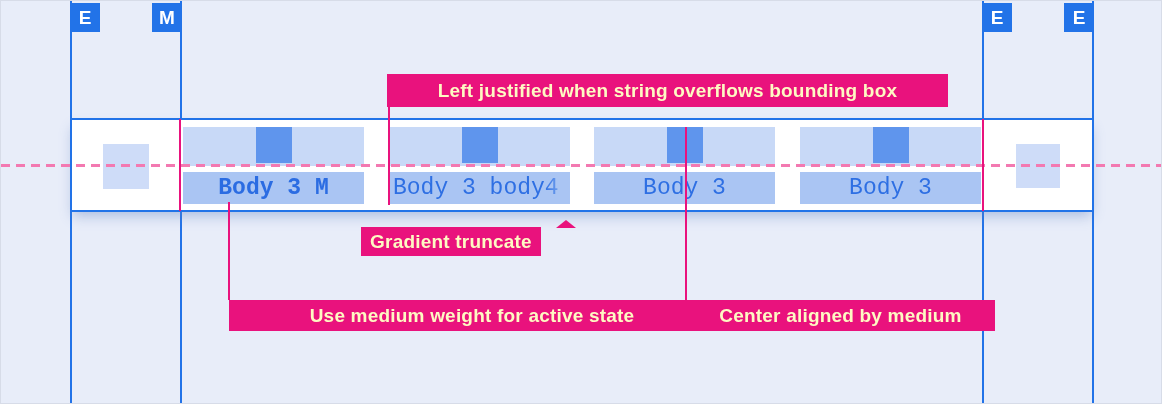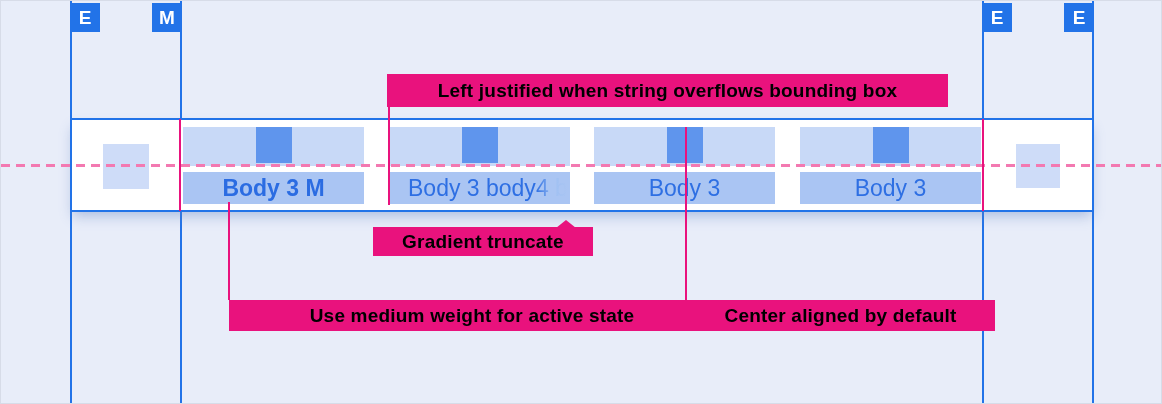--- a/index.html
+++ b/index.html
@@ -26,39 +26,39 @@
     position:absolute;left:69px;top:117px;width:1024px;height:94px;
     background:#ffffff;border:2px solid #2273e8;box-sizing:border-box;
     box-shadow:0 7px 12px -3px rgba(100,130,195,.45);
   }
   .side-square{position:absolute;background:#cedcf8;z-index:5;}
   .side-square.left{left:102px;top:143px;width:46px;height:45px;}
   .side-square.right{left:1015px;top:143px;width:44px;height:44px;}
   
   .margin-line{position:absolute;top:118px;height:92px;width:2px;background:#e9127d;z-index:40;}
   
-  .tab{position:absolute;top:126px;width:181px;height:78px;z-index:10;}
+  .tab{position:absolute;top:126px;width:181px;height:78px;z-index:10;font-family:Liberation Mono, monospace;}
   .tab .pad-rect{position:absolute;left:0;top:0;width:100%;height:39px;background:#c8d9f7;}
   .tab .glyph-square{position:absolute;top:0;left:72.5px;width:36px;height:36px;background:#5f95ed;}
   .tab .label-rect{
     position:absolute;left:0;top:45px;width:100%;height:32px;background:#aac5f3;
     display:flex;align-items:center;justify-content:center;
     font-size:23px;color:#2e6fe3;white-space:nowrap;overflow:hidden;
   }
   .tab.active .label-rect{font-weight:700;color:#2b6ce2;}
-  .tab.truncated .label-rect{justify-content:flex-start;padding-left:19px;box-sizing:border-box;}
+  .tab.truncated .label-rect{justify-content:flex-start;padding-left:4px;box-sizing:border-box;}
   .fade-tail{
     background:linear-gradient(90deg,#2e6fe3 0%,#9dbff2 55%,rgba(200,217,247,0.05) 100%);
     -webkit-background-clip:text;background-clip:text;color:transparent;
   }
   
   .connector{position:absolute;width:2px;background:#e9127d;z-index:45;}
   
   .note{
-    position:absolute;background:#e9127d;color:#000000;z-index:50;
+    position:absolute;background:#e9127d;color:#fef9c3;z-index:50;
     display:flex;align-items:center;justify-content:center;
     font-size:19px;font-weight:700;letter-spacing:.2px;white-space:nowrap;
   }
   .caret-up{
     position:absolute;left:555px;top:219px;width:0;height:0;z-index:50;
     border-left:10px solid transparent;border-right:10px solid transparent;
     border-bottom:8px solid #e9127d;
   }
 </style>
 </head>
@@ -121,19 +121,19 @@
 
   <div class="dashline"></div>
 
   <div class="connector" style="left:387px;top:105px;height:99px"></div>
   <div class="connector" style="left:684px;top:126px;height:173px"></div>
   <div class="connector" style="left:227px;top:201px;height:98px"></div>
 
   <div class="note" style="left:386px;top:73px;width:561px;height:33px">Left justified when string overflows bounding box</div>
 
   <div class="caret-up"></div>
-  <div class="note" style="left:372px;top:226px;width:220px;height:29px">Gradient truncate</div>
+  <div class="note" style="left:360px;top:226px;width:180px;height:29px">Gradient truncate</div>
 
   <div class="note" style="left:228px;top:299px;width:486px;height:31px">Use medium weight for active state</div>
 
-  <div class="note" style="left:685px;top:299px;width:309px;height:31px">Center aligned by default</div>
+  <div class="note" style="left:685px;top:299px;width:309px;height:31px">Center aligned by medium</div>
 
 </div>
 
 </body></html>

